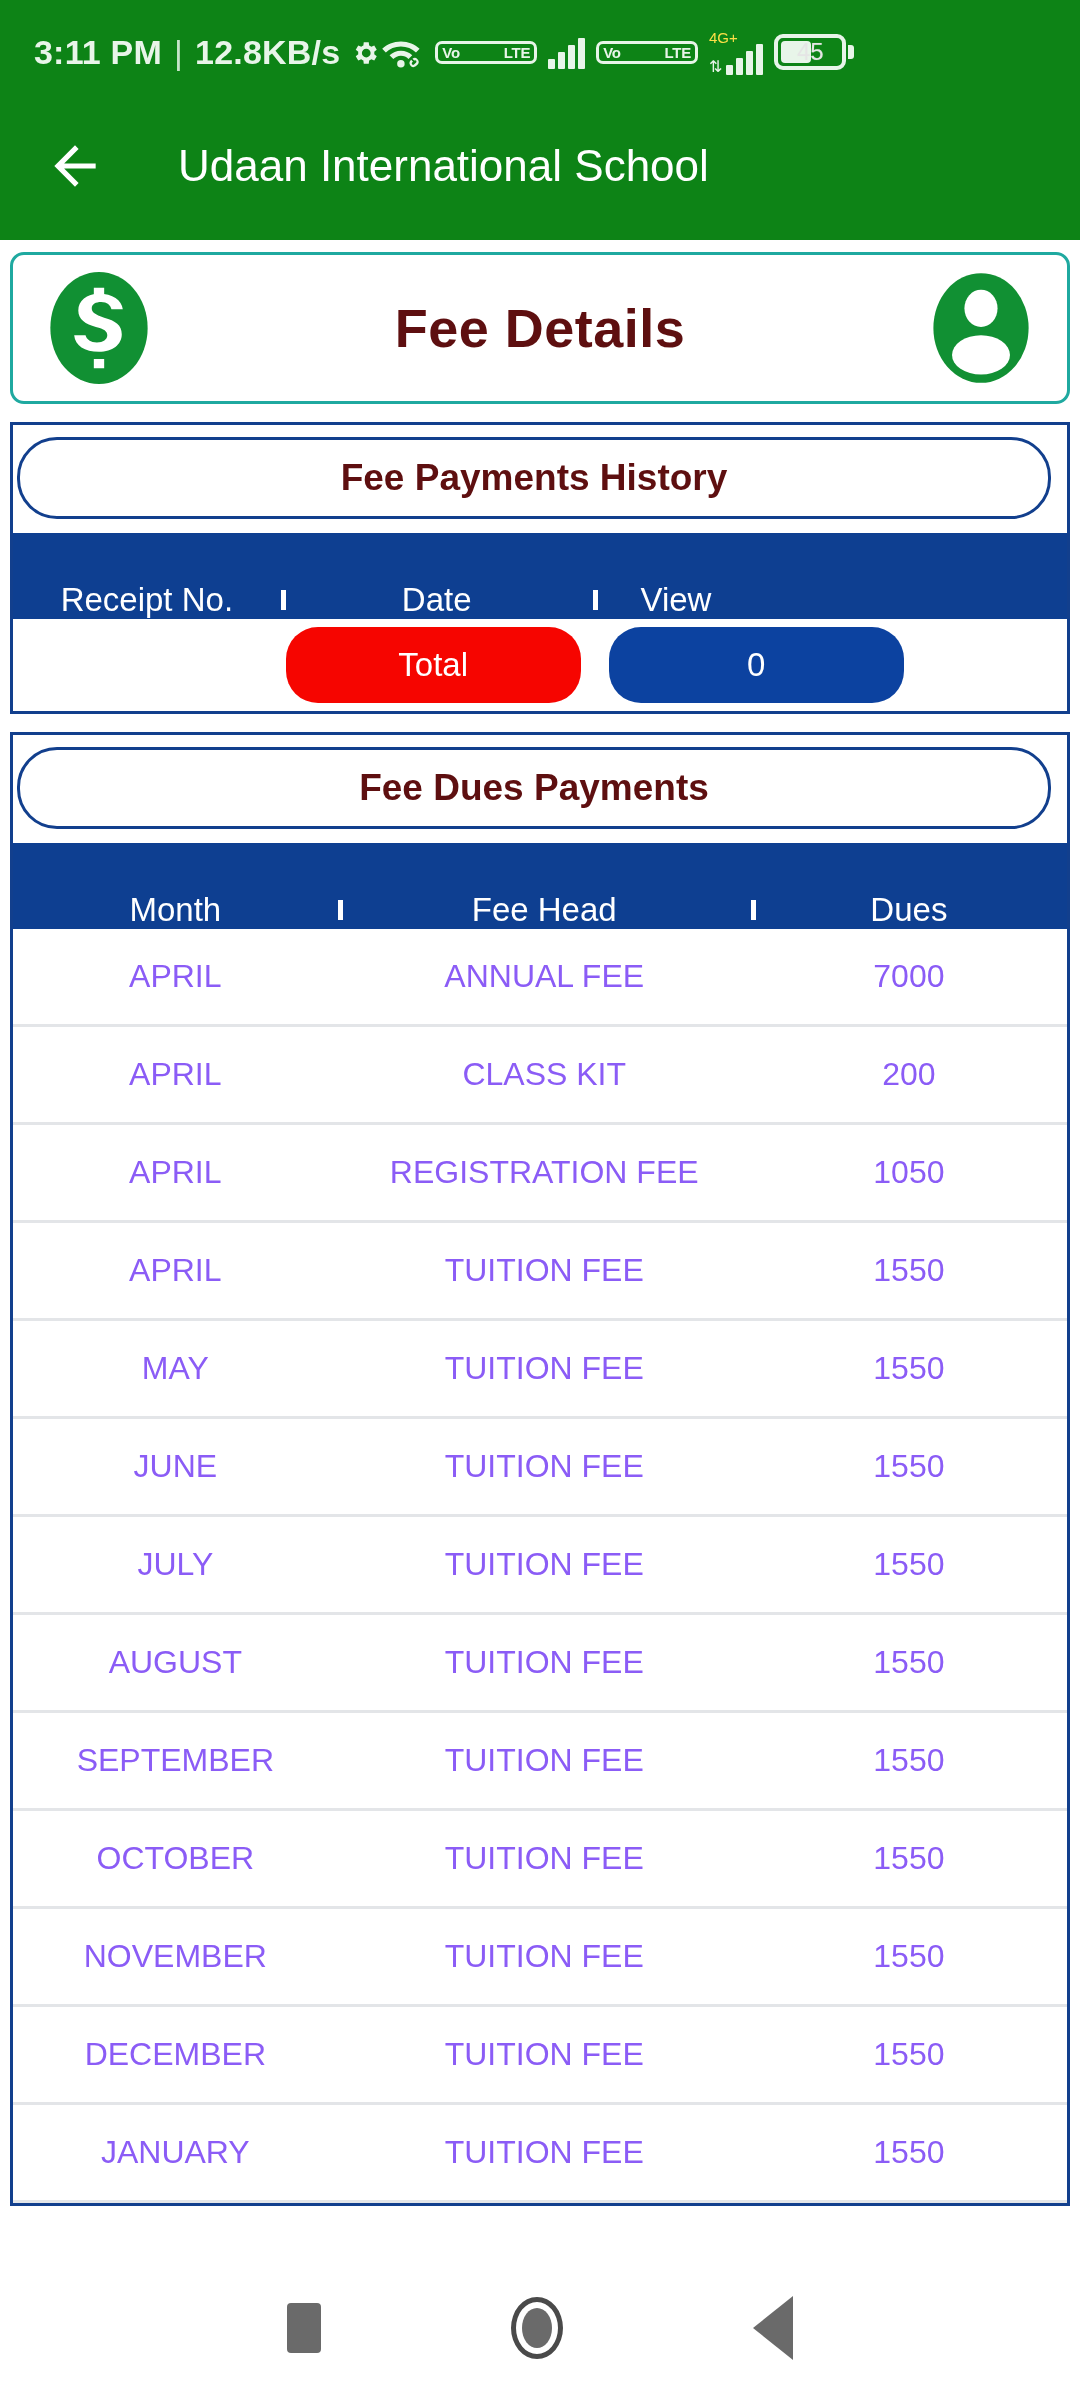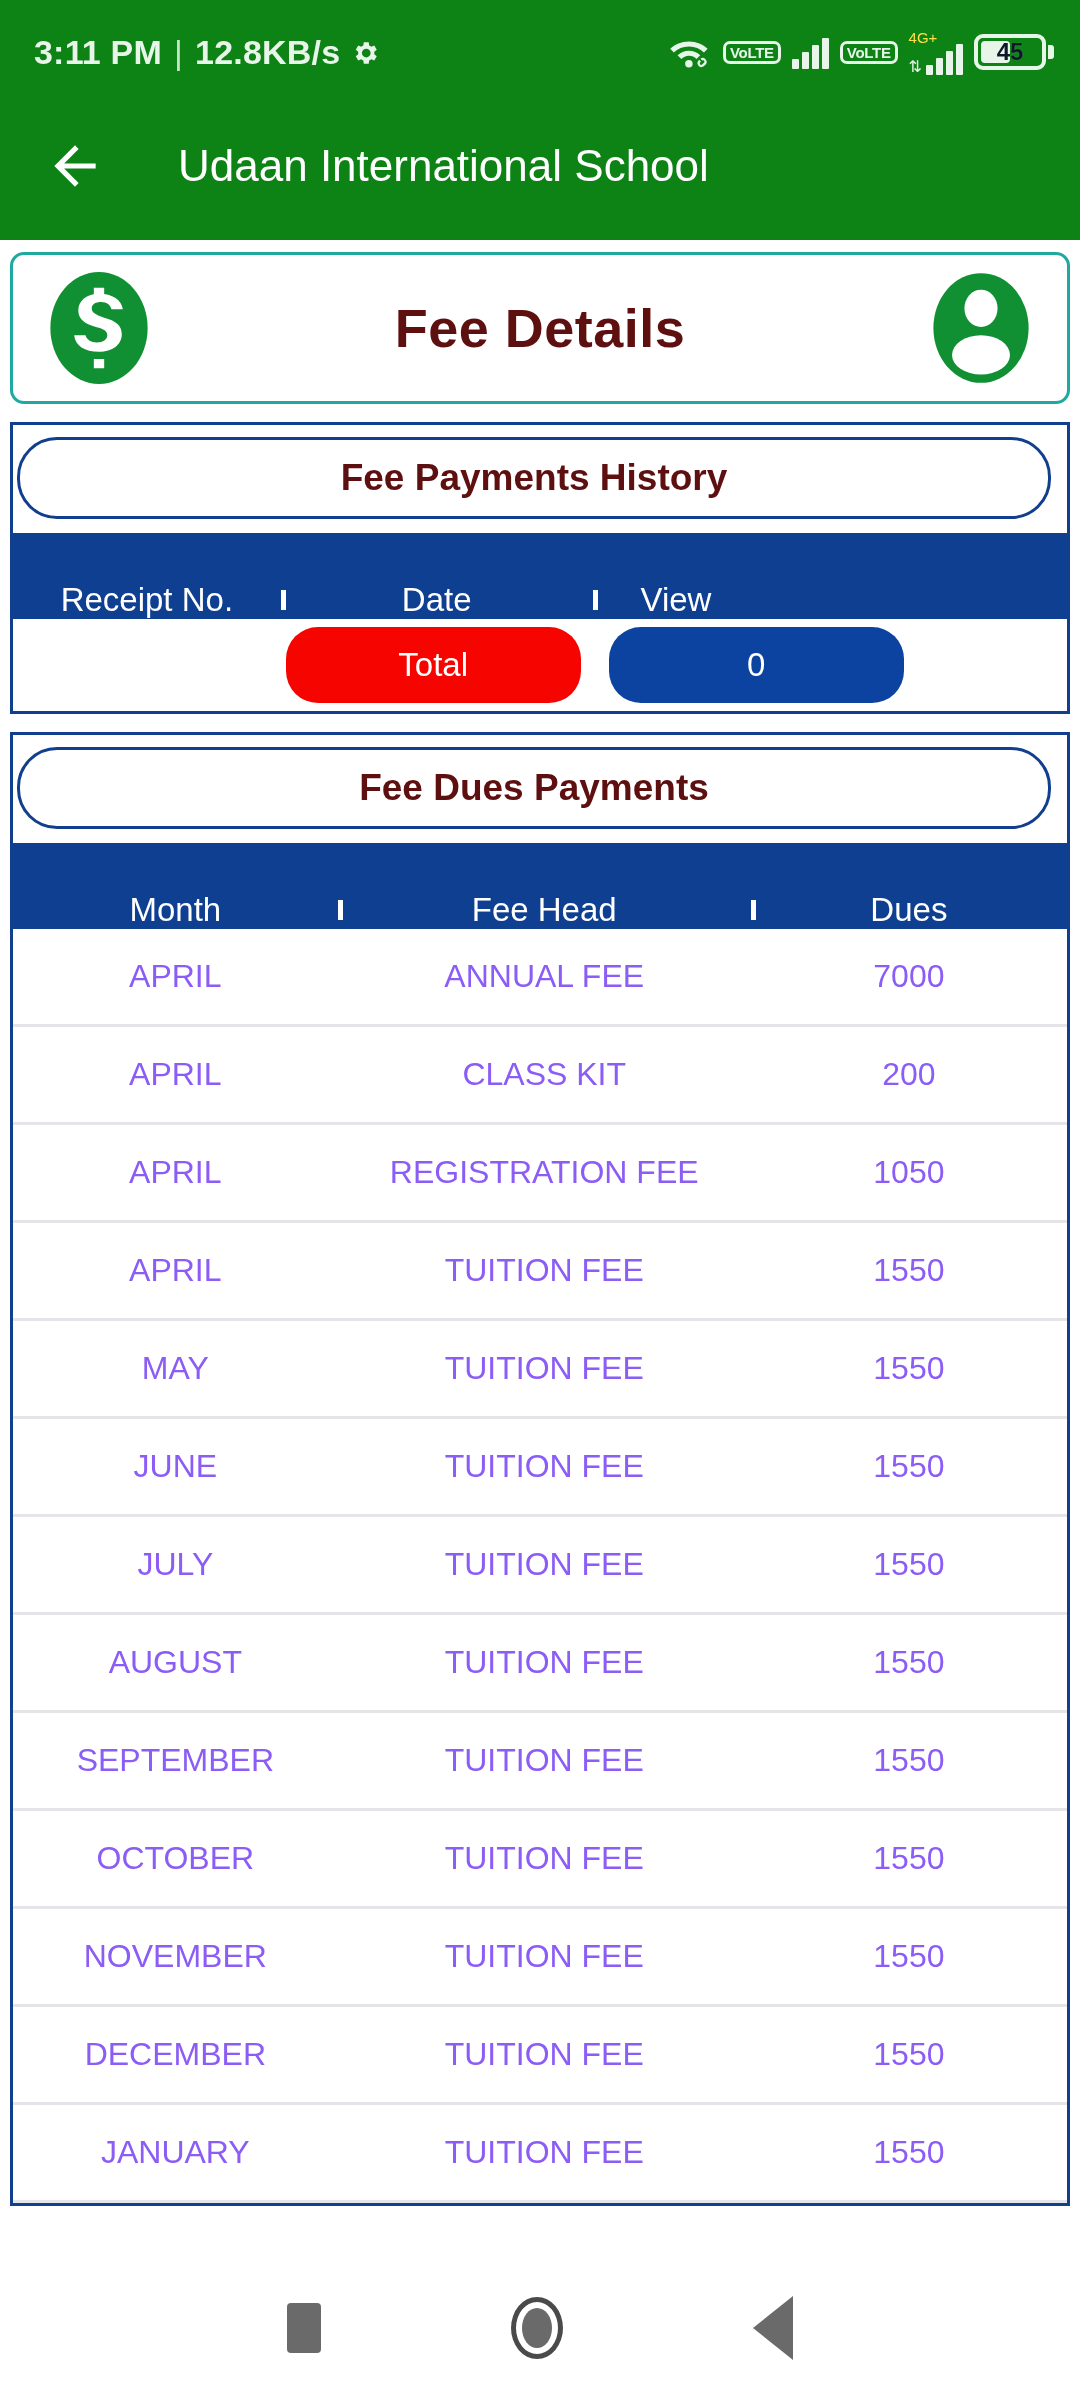--- a/index.html
+++ b/index.html
@@ -20,21 +20,20 @@
     display: flex;
     flex-direction: column;
   }
 
   
   .status-bar {
     height: 92px;
     background: #0d8316;
     display: flex;
     align-items: center;
-    justify-content: space-between;
     padding: 12px 26px 0 34px;
     flex: 0 0 auto;
   }
   .status-left {
     display: flex;
     align-items: center;
     gap: 10px;
     color: #e8f5e9;
     font-size: 34px;
     font-weight: bold;
@@ -52,20 +51,21 @@
 
   .volte-box {
     border: 3px solid #e8f5e9;
     border-radius: 7px;
     padding: 1px 4px;
     line-height: 1;
     color: #e8f5e9;
     font-size: 15px;
     font-weight: bold;
     text-align: center;
+    gap: 44px;
   }
   .volte-box span { display: block; letter-spacing: -.3px; }
   .fourg {
     color: #fde047;
     font-size: 15px;
     font-weight: normal;
     line-height: 1;
     margin-bottom: -4px;
   }
   .sig-group { display: flex; align-items: flex-end; gap: 3px; }
@@ -88,21 +88,21 @@
     display: flex; align-items: center;
     padding: 3px;
   }
   .batt-fill {
     position: absolute; left: 3px; top: 3px; bottom: 3px;
     width: 46%; background: #e8f5e9; border-radius: 4px;
   }
   .batt-num {
     position: relative; z-index: 2;
     width: 100%; text-align: center;
-    color: #0f172a; font-size: 24px; font-weight: bold;
+    color: #e5e5e5; font-size: 24px; font-weight: normal;
     line-height: 1;
     text-shadow: 0 0 1px rgba(232,245,233,.4);
   }
   .batt-tip {
     width: 6px; height: 14px; background: #e8f5e9;
     border-radius: 0 3px 3px 0; margin-left: 2px;
   }
 
   
   .app-bar {

